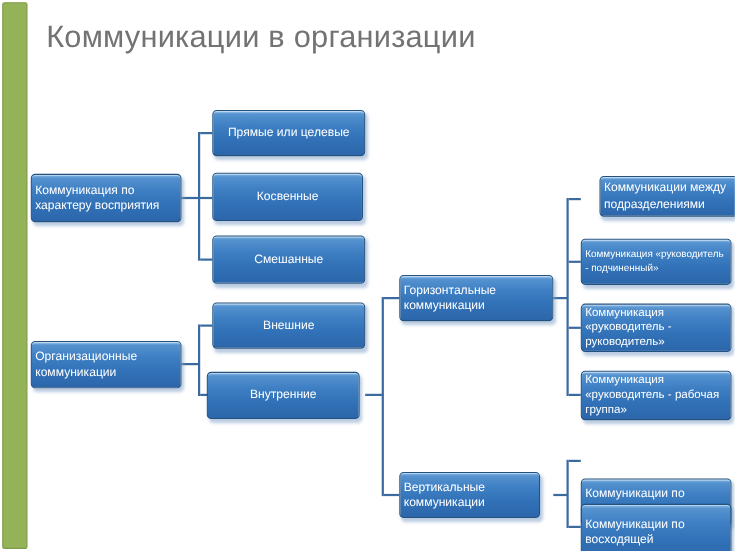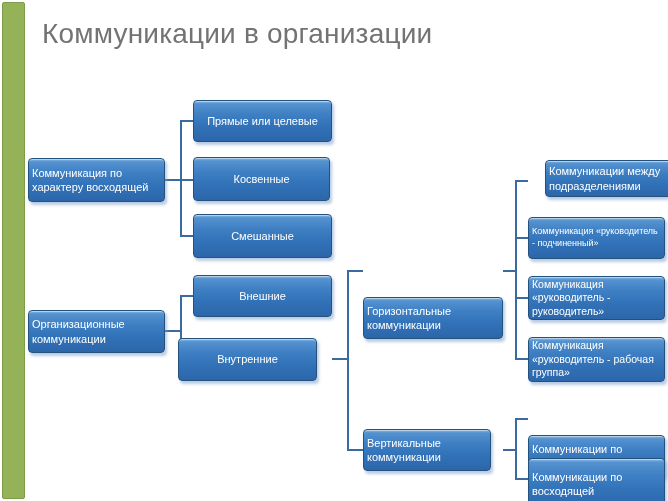--- a/index.html
+++ b/index.html
@@ -28,22 +28,22 @@
     box-shadow:2px 3px 3px rgba(130,160,200,0.55), inset 0 1px 0 rgba(255,255,255,0.4);
   }
 
   
   .n-perception{left:28px;top:158px;width:137px;height:44px;}
   .n-direct{left:193px;top:100px;width:139px;height:42px;}
   .n-indirect{left:193px;top:157px;width:137px;height:44px;}
   .n-mixed{left:193px;top:214px;width:139px;height:44px;}
   .n-org{left:28px;top:310px;width:137px;height:43px;}
   .n-external{left:193px;top:275px;width:139px;height:42px;}
-  .n-internal{left:178px;top:338px;width:139px;height:43px;}
-  .n-horizontal{left:363px;top:250px;width:140px;height:42px;margin-top:47px;}
+  .n-internal{left:188px;top:338px;width:139px;height:43px;}
+  .n-horizontal{left:363px;top:250px;width:140px;height:42px;}
   .n-vertical{left:363px;top:429px;width:128px;height:42px;}
   .n-between{left:545px;top:160px;width:137px;height:37px;}
   .n-lsub{left:528px;top:217px;width:137px;height:42px;font-size:9px;}
   .n-ll{left:528px;top:276px;width:137px;height:44px;font-size:10.5px;}
   .n-lwg{left:528px;top:337px;width:137px;height:45px;font-size:10.5px;}
   .n-down{left:528px;top:398px;width:137px;height:43px;margin-top:37px;}
   .n-up{left:528px;top:458px;width:137px;height:52px;}
 
   
   .c{position:absolute;background:#3b6aa0;}
@@ -95,21 +95,21 @@
   <div class="c c14"></div>
   <div class="c c15"></div>
   <div class="c c16"></div>
   <div class="c c17"></div>
   <div class="c c18"></div>
   <div class="c c19"></div>
   <div class="c c20"></div>
   <div class="c c21"></div>
   <div class="c c22"></div>
 
-  <div class="node n-perception">Коммуникация по характеру восходящей</div>
+  <div class="node n-perception">Коммуникация по характеру восприятия</div>
   <div class="node n-direct">Прямые или целевые</div>
   <div class="node n-indirect">Косвенные</div>
   <div class="node n-org">Организационные коммуникации</div>
   <div class="node n-mixed">Смешанные</div>
   <div class="node n-external">Внешние</div>
   <div class="node n-internal">Внутренние</div>
   <div class="node n-horizontal">Горизонтальные коммуникации</div>
   <div class="node n-vertical">Вертикальные коммуникации</div>
   <div class="node n-between">Коммуникации между подразделениями</div>
   <div class="node n-lsub">Коммуникация «руководитель - подчиненный»</div>

